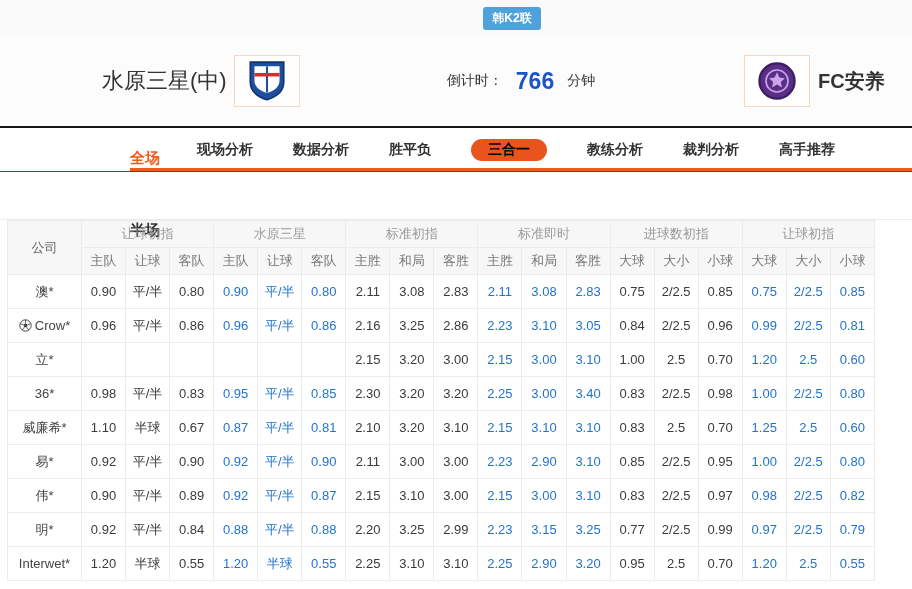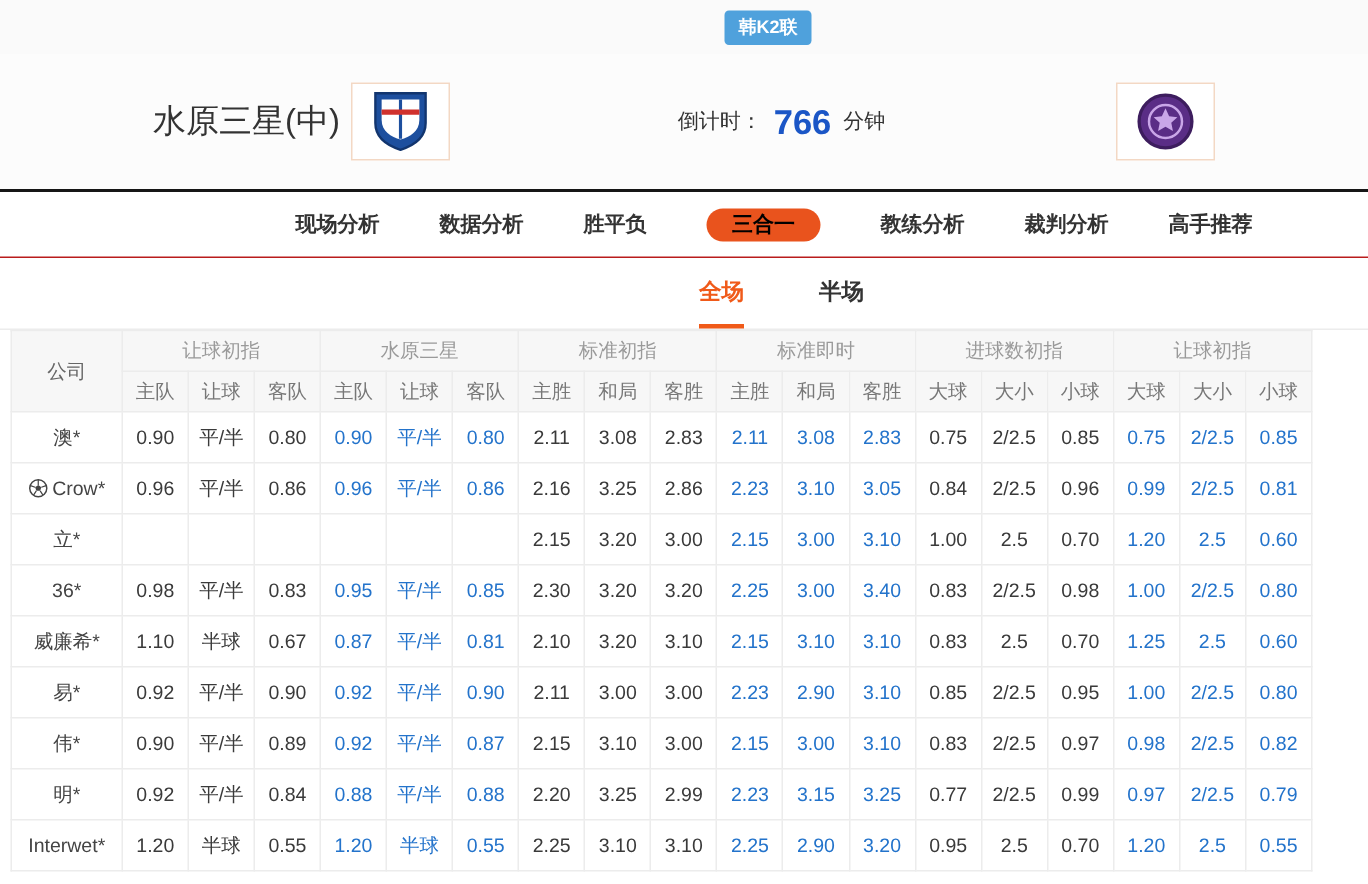--- a/index.html
+++ b/index.html
@@ -36,21 +36,21 @@
   }
   .logo-box {
     position:absolute; top:19px; width:66px; height:52px;
     border:1px solid #f3d8c4; background:#fff;
     display:flex; align-items:center; justify-content:center;
   }
   .logo-box.home { left:234px; }
   .logo-box.away { left:744px; }
   .countdown {
     position:absolute; left:0; top:0; width:100%; height:100%;
-    display:flex; align-items:center; justify-content:center; gap:8px;
+    display:flex; align-items:center; justify-content:center; gap:13px;
     padding-left:130px; pointer-events:none;
   }
   .countdown .cd-label, .countdown .cd-unit { font-size:14px; color:#333; }
   .countdown .cd-value { font-size:23px; font-weight:bold; color:#1b56c6; }
 
   .divider { height:2px; background:#161616; }
 
   
   .main-nav {
     height:44px; display:flex; align-items:center; justify-content:center;
@@ -58,21 +58,21 @@
     border-bottom:1px solid #b91c1c;
   }
   .nav-item { font-size:14px; font-weight:bold; color:#333; cursor:pointer; white-space:nowrap; }
   .nav-item.active {
     background:#e9531d; color:#000000; padding:2px 17px; border-radius:16px;
   }
 
   
   .scope-row {
     height:48px; display:flex; justify-content:center; gap:50px;
-    padding-left:130px; border-bottom:1px solid #ececec; background:#fff;
+    padding-left:130px; border-bottom:1px solid #ececec; background:#fff;flex-direction:column;
   }
   .scope-tab {
     font-size:15px; font-weight:bold; color:#333; cursor:pointer;
     display:flex; align-items:center; height:100%;
     border-bottom:3px solid transparent;
   }
   .scope-tab.active { color:#f05a19; border-bottom-color:#f05a19; }
 
   
   .odds-table {
@@ -115,20 +115,21 @@
     <span class="cd-value">766</span>
     <span class="cd-unit">分钟</span>
   </div>
   <span class="logo-box away">
     <svg width="44" height="44" viewBox="0 0 40 40">
       <circle cx="20" cy="20" r="16" fill="#5a2d86" stroke="#3d1d5e" stroke-width="2"></circle>
       <circle cx="20" cy="20" r="10" fill="none" stroke="#c9a6e8" stroke-width="1.5"></circle>
       <path d="M20 12 l2.2 4.8 5 0.6 -3.7 3.4 1 5 -4.5 -2.6 -4.5 2.6 1 -5 -3.7 -3.4 5 -0.6 z" fill="#c9a6e8"></path>
     </svg>
   </span>
+  <span class="away-name">FC安养</span>
 </div>
 
 <div class="divider"></div>
 
 <nav class="main-nav">
     <span class="nav-item">现场分析</span>
     <span class="nav-item">数据分析</span>
     <span class="nav-item">胜平负</span>
     <span class="nav-item active">三合一</span>
     <span class="nav-item">教练分析</span>

